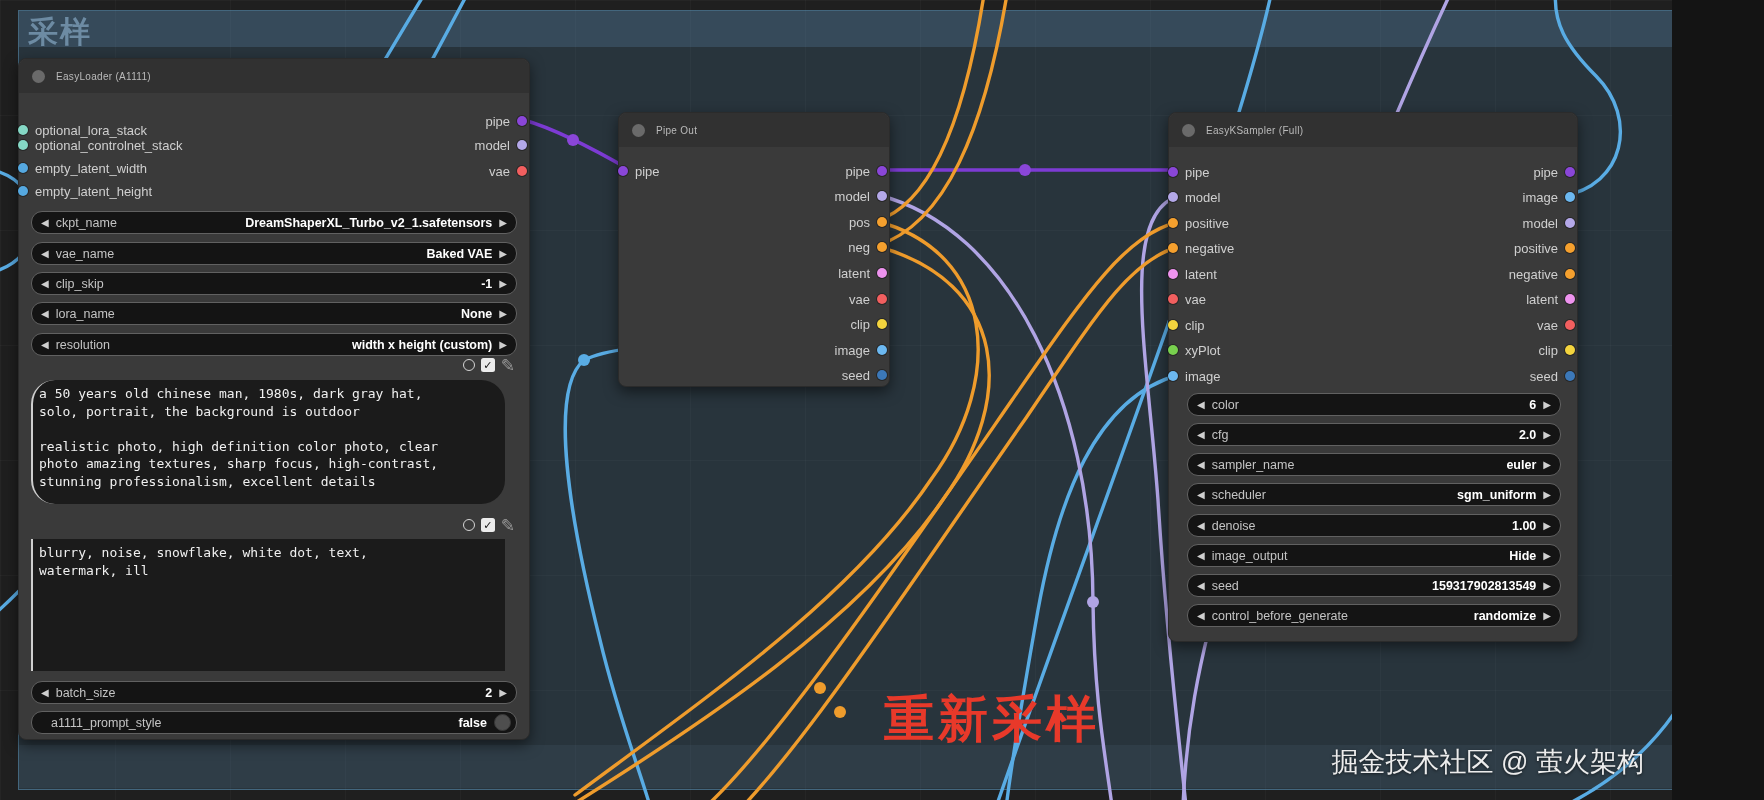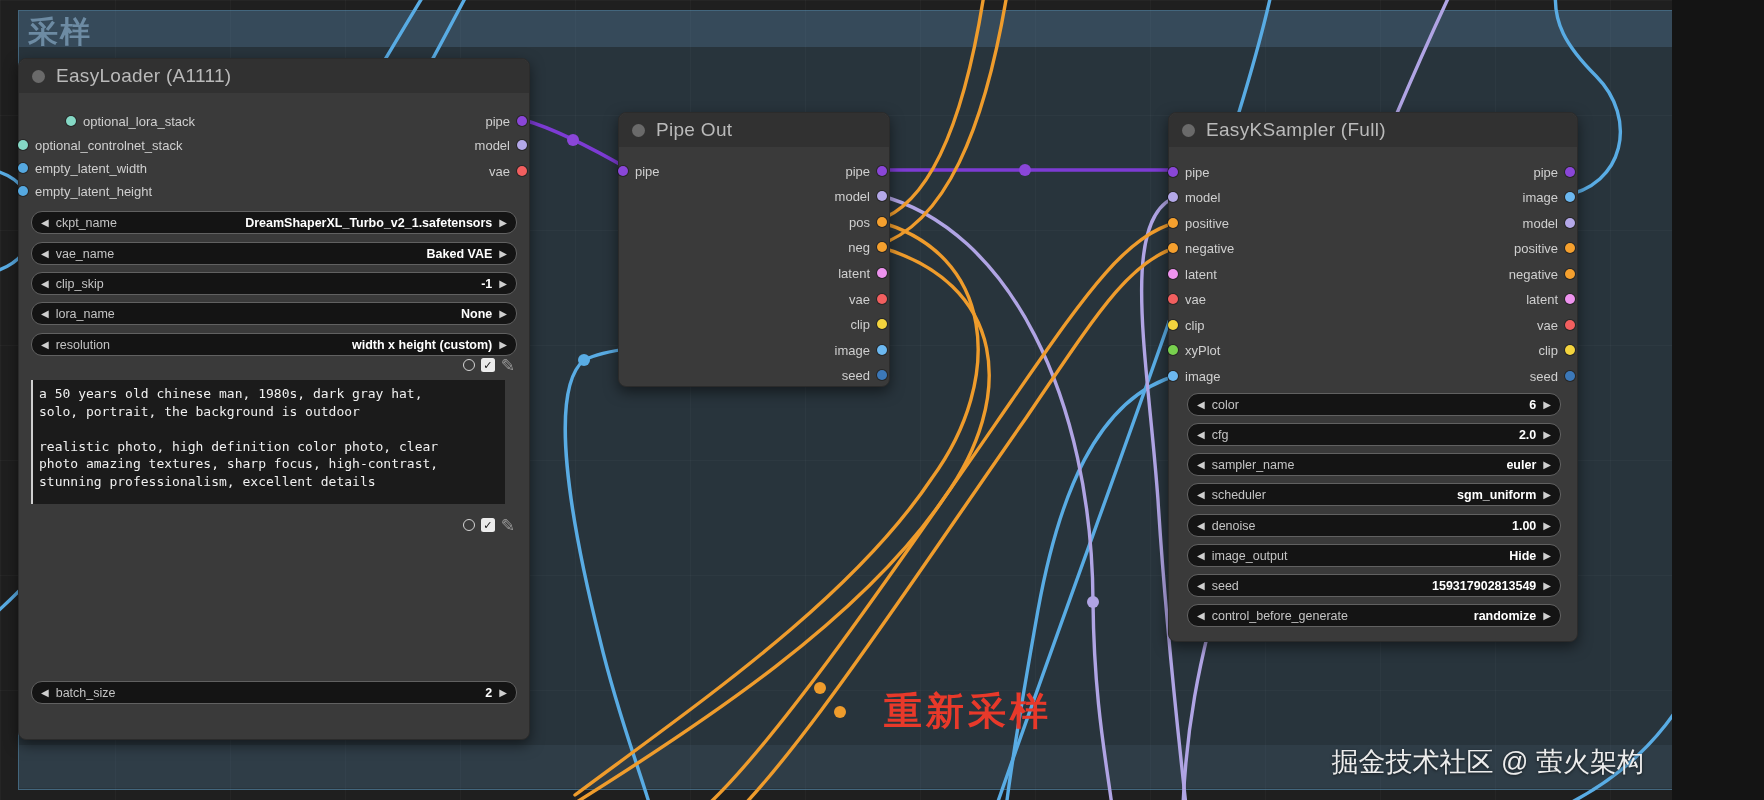--- a/index.html
+++ b/index.html
@@ -26,21 +26,21 @@
   .w-purple{stroke:#7d3bd4;}
   .w-lav{stroke:#b0a4e4;}
   .w-orange{stroke:#ef9c2c;}
   svg.wires path{fill:none;stroke-width:3.4px;stroke-linecap:round;}
   
   .node{position:absolute;background:#3a3a3a;border-radius:8px;z-index:3;
     border:1px solid #2b2b2b;box-shadow:0 5px 14px rgba(0,0,0,.5);}
   .titlebar{position:absolute;left:0;top:0;right:0;height:34px;background:#313131;
     border-radius:8px 8px 0 0;display:flex;align-items:center;gap:11px;padding:0 13px;}
   .tdot{width:13px;height:13px;border-radius:50%;background:#6a6a6a;flex:none;}
-  .ntitle{font-size:19px;color:#bababa;letter-spacing:.3px;white-space:nowrap;}
+  .ntitle{font-size:10px;color:#bababa;letter-spacing:.3px;white-space:nowrap;}
   
   .port{position:absolute;height:20px;display:flex;align-items:center;gap:7px;font-size:13px;color:#cfcfcf;white-space:nowrap;}
   .port.in{left:-1px;}
   .port.out{right:2px;flex-direction:row-reverse;}
   .dot{width:10px;height:10px;border-radius:50%;flex:none;box-shadow:0 0 0 1px rgba(0,0,0,.35);}
   .c-pipe{background:#8a46d8;} .c-model{background:#b4a8e8;} .c-cond{background:#f5a02e;}
   .c-latent{background:#ee93ee;} .c-vae{background:#f25f5f;} .c-clip{background:#f4d43e;}
   .c-image{background:#6cb8f0;} .c-seed{background:#3c78b8;} .c-stack{background:#85d8c5;}
   .c-int{background:#55a8e0;} .c-xyplot{background:#78d04e;}
   
@@ -56,21 +56,21 @@
     border:none;border-left:2px solid #cfcfcf;outline:none;resize:none;
     font-family:"DejaVu Sans Mono","Liberation Mono",monospace;font-size:13px;line-height:17.5px;
     padding:5px 6px;white-space:pre;overflow:hidden;box-sizing:border-box;}
   
   .ctlrow{position:absolute;right:14px;height:20px;display:flex;align-items:center;gap:6px;}
   .ring{width:12px;height:12px;border:1.5px solid #d4d4d4;border-radius:50%;box-sizing:border-box;}
   .chk{width:14px;height:14px;background:#ececec;border-radius:2.5px;color:#111;
     font-size:11px;line-height:14px;text-align:center;font-weight:bold;}
   .pen{color:#9a9a9a;font-size:17px;line-height:17px;transform:rotate(0deg);}
   
-  .note-red{position:absolute;left:884px;top:686px;z-index:4;font-size:38px;font-weight:bold;
+  .note-red{position:absolute;left:884px;top:686px;z-index:4;font-size:50px;font-weight:bold;
     color:#e8392a;letter-spacing:4px;white-space:nowrap;}
   .watermark{position:absolute;right:28px;top:744px;z-index:4;font-size:27px;color:#ececec;
     white-space:nowrap;text-shadow:0 1px 3px rgba(0,0,0,.6);}
 </style>
 </head>
 <body>
 
 <div id="canvas">
 
   <div class="group">
@@ -114,21 +114,21 @@
     <circle cx="820" cy="688" r="6" fill="#ef9c2c"></circle>
     <circle cx="840" cy="712" r="6" fill="#ef9c2c"></circle>
   </svg>
 
   <div class="node" style="left:18px;top:58px;width:510px;height:680px;">
     <div class="titlebar">
       <div class="tdot"></div>
       <div class="ntitle">EasyLoader (A1111)</div>
     </div>
 
-    <div class="port in" style="top:52px;padding-left:48px;">
+    <div class="port in" style="top:61px;">
       <span class="dot c-stack"></span>
       <span>optional_lora_stack</span>
     </div>
     <div class="port in" style="top:76px;">
       <span class="dot c-stack"></span>
       <span>optional_controlnet_stack</span>
     </div>
     <div class="port in" style="top:99px;text-align:center;">
       <span class="dot c-int"></span>
       <span>empty_latent_width</span>
@@ -180,38 +180,45 @@
       <span class="wname">resolution</span>
       <span class="wval">width x height (custom)</span>
       <span class="warr">▶</span>
     </div>
 
     <div class="ctlrow" style="top:296px;">
       <span class="ring"></span>
       <span class="chk">✓</span>
       <span class="pen">✎</span>
     </div>
-    <textarea class="prompt" style="top: 321px; height: 124px;" spellcheck="false">a 50 years old chinese man, 1980s, dark gray hat,
+    <textarea class="prompt" style="top: 321px; height: 124px; border-radius: 24px;" spellcheck="false">a 50 years old chinese man, 1980s, dark gray hat,
 solo, portrait, the background is outdoor
 
 realistic photo, high definition color photo, clear
 photo amazing textures, sharp focus, high-contrast,
 stunning professionalism, excellent details</textarea>
 
     <div class="ctlrow" style="top:456px;">
       <span class="ring"></span>
       <span class="chk">✓</span>
       <span class="pen">✎</span>
     </div>
+    <textarea class="prompt" style="top: 480px; height: 132px;" spellcheck="false">blurry, noise, snowflake, white dot, text,
+watermark, ill</textarea>
 
     <div class="widget" style="top:622px;">
       <span class="warr">◀</span>
       <span class="wname">batch_size</span>
       <span class="wval">2</span>
       <span class="warr">▶</span>
+    </div>
+    <div class="widget" style="top:652px;">
+      <span class="wname" style="margin-left:10px;">a1111_prompt_style</span>
+      <span class="wval">false</span>
+      <span class="knob"></span>
     </div>
   </div>
 
   <div class="node" style="left:618px;top:112px;width:270px;height:273px;text-align:center;">
     <div class="titlebar">
       <div class="tdot"></div>
       <div class="ntitle">Pipe Out</div>
     </div>
     <div class="port in" style="top:48px;">
       <span class="dot c-pipe"></span>

